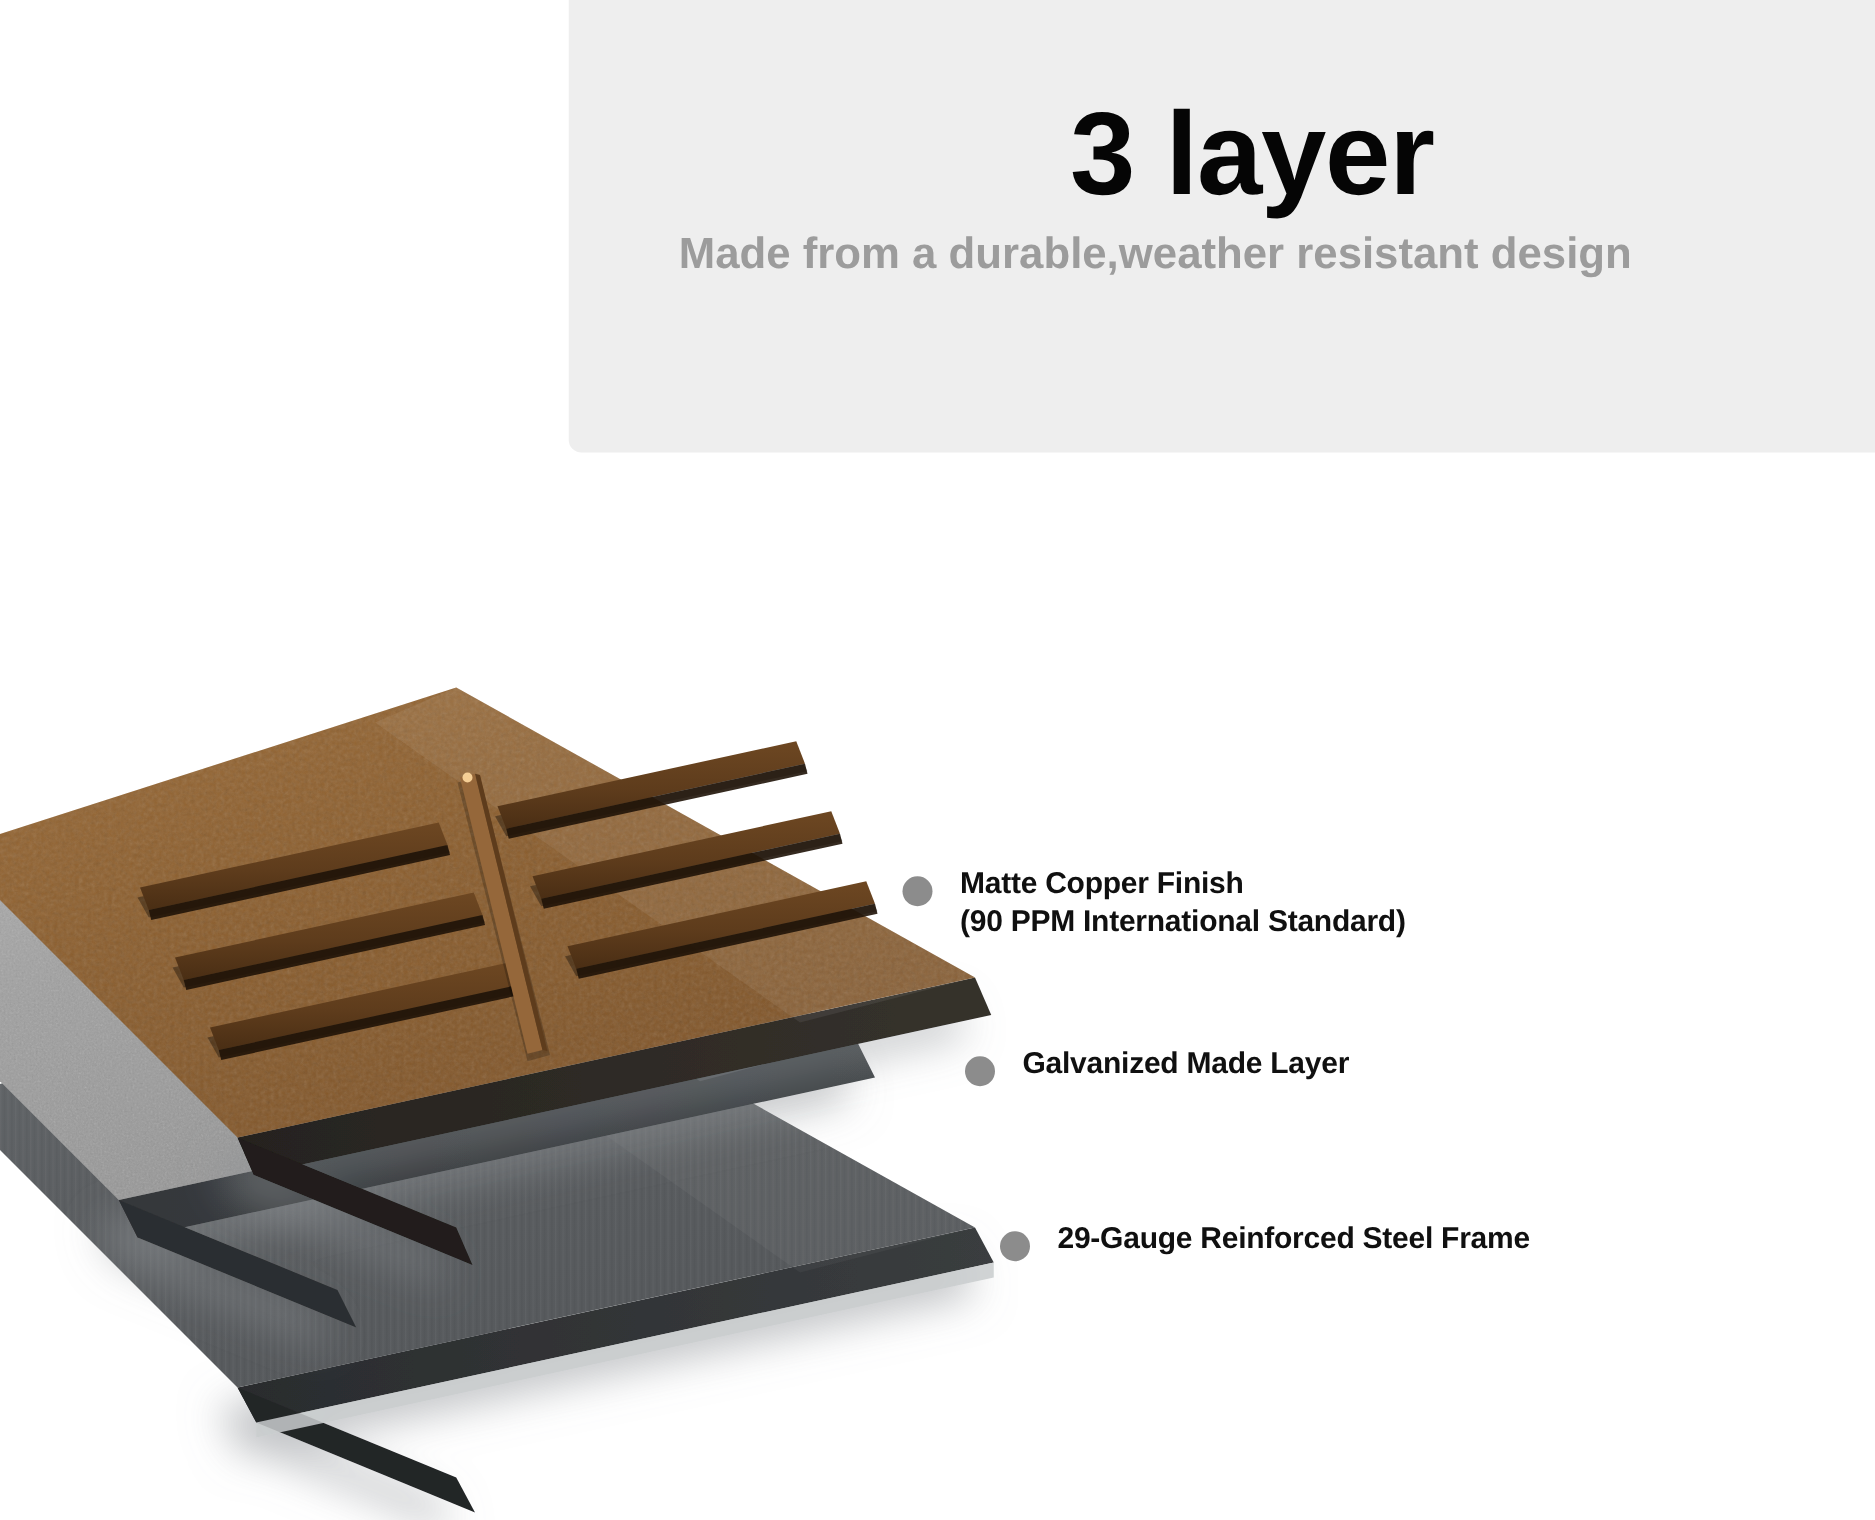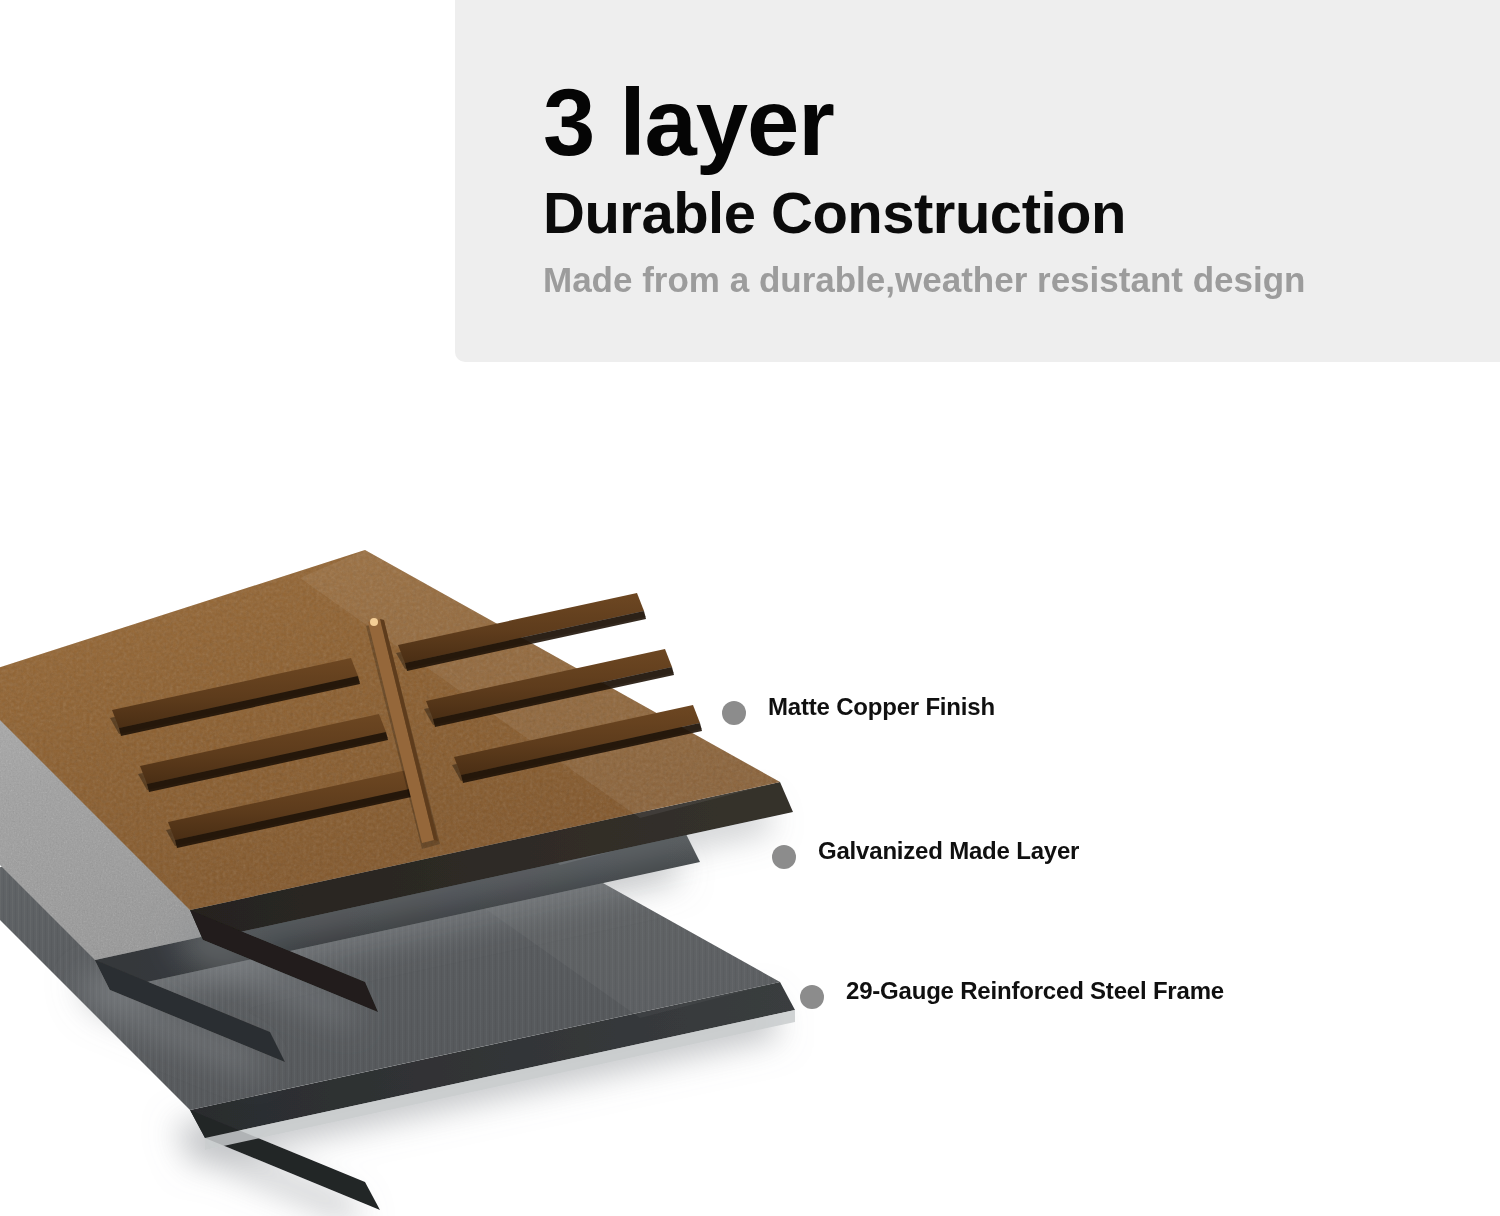--- a/index.html
+++ b/index.html
@@ -19,20 +19,21 @@
     padding:0;
   }
   .header-inner{
     position:absolute;left:88px;top:78px;right:40px;
   }
   .title-main{
     font-size:94px;line-height:0.96;
     font-weight:700;color:#050505;
     letter-spacing:-1px;margin:0;
     white-space:nowrap;
+    text-align:center;
   }
   .title-sub{
     font-size:58px;line-height:1.08;
     font-weight:700;color:#0b0b0b;
     letter-spacing:-0.5px;margin:14px 0 0 0;
     white-space:nowrap;
   }
   .title-tag{
     font-size:35px;line-height:1.2;
     font-weight:600;color:#9c9c9c;
@@ -63,21 +64,20 @@
   #callout-copper{ left:722px; top:692px; }
   #callout-zinc  { left:772px; top:836px; }
   #callout-steel { left:800px; top:976px; }
 </style>
 </head>
 <body>
 
 <div class="header-panel">
   <div class="header-inner">
     <div class="title-main">3 layer</div>
-    <div class="title-sub">Durable Construction</div>
     <div class="title-tag">Made from a durable,weather resistant design</div>
   </div>
 </div>
 
 <div class="stack">
 
   <div class="plate">
     <svg viewBox="0 0 900 806">
       <defs>
         <linearGradient id="steelTop" x1="0" y1="0" x2="0.7" y2="1">
@@ -239,20 +239,21 @@
         </g>
       </g>
     </svg>
   </div>
 </div>
 
 <div class="callout" id="callout-copper">
   <span class="dot"></span>
   <span class="callout-text">
     <span>Matte Copper Finish</span><br>
+    <span>(90 PPM International Standard)</span>
   </span>
 </div>
 
 <div class="callout" id="callout-zinc">
   <span class="dot"></span>
   <span class="callout-text">Galvanized Made Layer</span>
 </div>
 
 <div class="callout" id="callout-steel">
   <span class="dot"></span>

